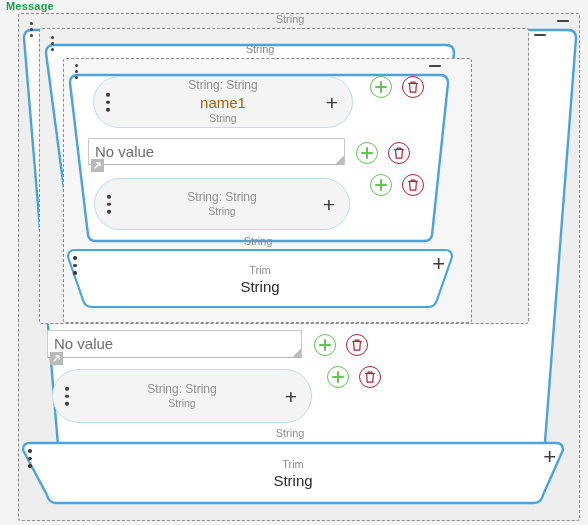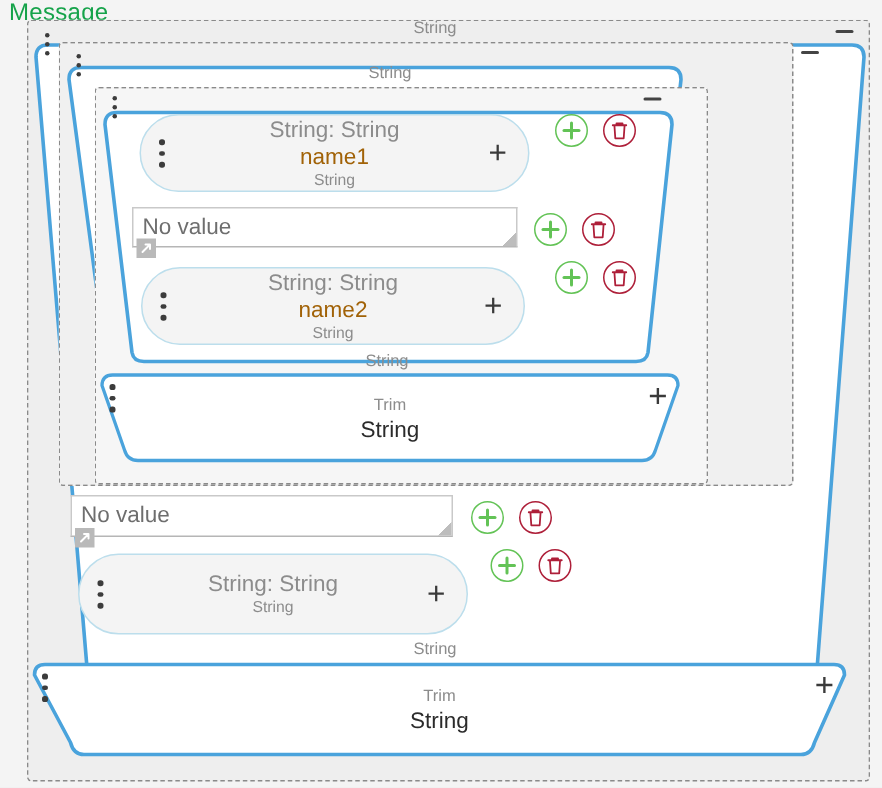--- a/index.html
+++ b/index.html
@@ -8,21 +8,21 @@
     background:#f4f4f4;
     font-family:"Liberation Sans", sans-serif;
     overflow:hidden;
     position:relative;
   }
   .canvas{position:absolute;inset:0;}
 
   
   .msg-title{
     position:absolute;left:6px;top:0px;
-    font-size:16px;font-weight:normal;color:#16a34a;
+    font-size:11px;font-weight:bold;color:#16a34a;
     letter-spacing:.2px;
   }
 
   
   .dashed{
     position:absolute;
     border:1px dashed #8a8a8a;
     background:#eeeeee;
     border-radius:3px;
     box-sizing:border-box;
@@ -86,21 +86,21 @@
   }
   .pill .pdots span{
     display:block;width:3.5px;height:3.5px;border-radius:50%;
     background:#3c3c3c;margin-bottom:4px;
   }
   .pill .pdots span:last-child{margin-bottom:0;}
   .pill .pbody{
     flex:1;text-align:center;line-height:1.15;
     padding:0 30px;
   }
-  .pill .ptype{font-size:15px;color:#8c8c8c;}
+  .pill .ptype{font-size:12px;color:#8c8c8c;}
   .pill .pname{font-size:15px;color:#a16207;margin:1px 0 1px;}
   .pill .pret{font-size:10.5px;color:#8c8c8c;}
   .pill .pplus{
     position:absolute;right:14px;top:50%;transform:translateY(-50%);
     font-size:21px;color:#3a3a3a;line-height:1;font-weight:300;
     cursor:pointer;
   }
 
   
   .tinput{
@@ -261,21 +261,20 @@
   </div>
 
   <div class="pill" style="left:94px;top:178px;width:256px;height:52px;">
     <div class="pdots">
       <span></span>
         <span></span>
         <span></span>
     </div>
     <div class="pbody">
       <div class="ptype">String: String</div>
-      <div class="pname">name2</div>
       <div class="pret">String</div>
     </div>
     <div class="pplus">+</div>
   </div>
   <div class="rbtn add" style="left:370px;top:174px;">
     <span class="g"></span>
   </div>
   <div class="rbtn del" style="left:402px;top:174px;">
     <svg width="12" height="13" viewBox="0 0 12 13">
       <path d="M1.5,2.5 L10.5,2.5 M4,2.5 L4,1.2 L8,1.2 L8,2.5 M2.6,2.5 L3.2,11.2 L8.8,11.2 L9.4,2.5" fill="none" stroke="#ae1f39" stroke-width="1.2" stroke-linecap="round" stroke-linejoin="round"></path>

